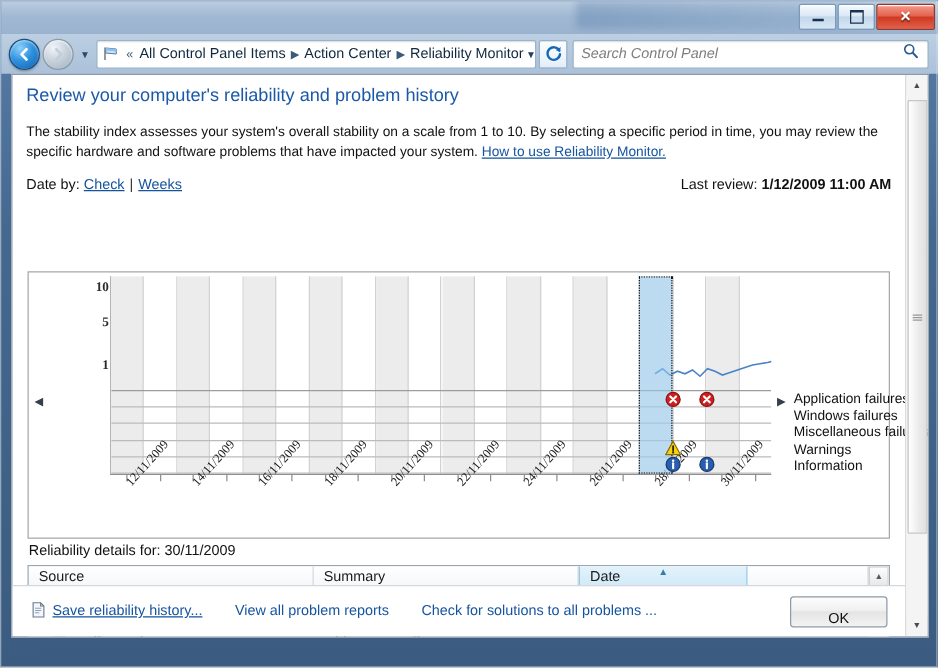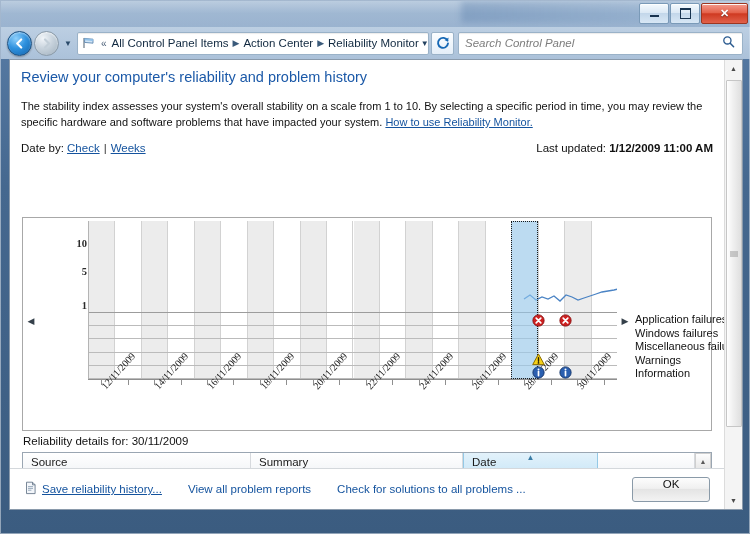--- a/index.html
+++ b/index.html
@@ -178,21 +178,21 @@
   .chart-arrow-left, .chart-arrow-right {
     position:absolute; top: 96px;
     width: 12px; height: 14px;
     display:flex; align-items:center; justify-content:center;
     font-size: 9px; color:#35404a;
   }
   .chart-arrow-left { left: 2px; }
   .chart-arrow-right { left: 596px; }
 
   #ylabels {
-    position:absolute; left: 42px; top: 20px; width: 22px; height: 92px;
+    position:absolute; left: 42px; top: 7px; width: 22px; height: 92px;
   }
   #ylabels span {
     position:absolute; right: 0;
     font-size: 10.5px; font-weight: bold; color: #2b2b2b;
     font-family: "Liberation Serif", serif;
   }
 
   
   #plot {
     position:absolute; left: 65px; top: 3px;
@@ -341,21 +341,21 @@
     margin-left: 14px; white-space:nowrap;
     display:flex; align-items:center; gap:4px;
   }
   #footer .flink u { text-decoration: underline; }
   #okbtn {
     margin-left:auto; margin-right: 16px;
     width: 76px; height: 23px;
     border: 1px solid #8a9aa8; border-radius: 3px;
     background: linear-gradient(180deg,#fdfdfd 0%, #f0f0f0 45%, #e4e4e4 50%, #f3f3f3 100%);
     font-size: 11.5px; color:#111;
-    display:flex; align-items:flex-start; justify-content:center;
+    display:flex; align-items:flex-end; justify-content:center;
   }
 
   
   #contentsb {
     position:absolute; right: 0; top: 0;
     width: 17px; height: 449px;
     background: #f4f4f4;
     border-left: 1px solid #dcdcdc;
   }
   #contentsb .track { position:absolute; top:17px; bottom:17px; left:0; width:17px; background:#f4f4f4;}
@@ -449,21 +449,21 @@
 
       <div id="intro">
         <span>The stability index assesses your system's overall stability on a scale from 1 to 10. By selecting a specific period in time, you may review the specific hardware and software problems that have impacted your system. </span><a href="#">How to use Reliability Monitor.</a>
       </div>
 
       <div id="viewrow">
         <span>Date by:</span>&nbsp;
         <a href="#">Check</a>
         <span class="sep">|</span>
         <a href="#">Weeks</a>
-        <span id="lastupdated"><span>Last updated: </span><b>1/12/2009 11:00 AM</b></span>
+        <span id="lastupdated"><span>Last review: </span><b>1/12/2009 11:00 AM</b></span>
       </div>
 
       <div id="chart">
         <div class="chart-arrow-left">◀</div>
 
         <div id="ylabels">
           <span style="top:0px">10</span>
           <span style="top:28px">5</span>
           <span style="top:62px">1</span>
         </div>

